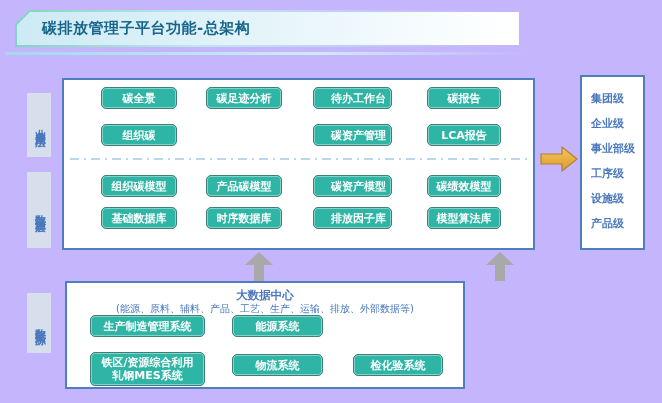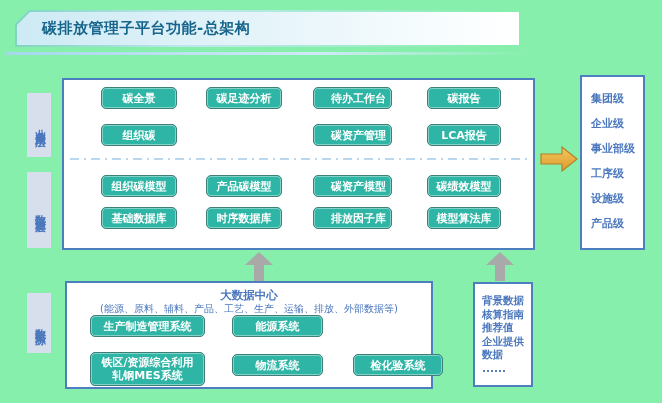--- a/index.html
+++ b/index.html
@@ -1,18 +1,18 @@
 <!DOCTYPE html>
 <html><head>
 <meta charset="utf-8">
 <style>
   * { margin:0; padding:0; box-sizing:border-box; }
   body { background:#ffffff; }
   .stage {
-    position:relative; width:662px; height:403px; background:#86efac; overflow:hidden;
+    position:relative; width:662px; height:403px; background:#c4b5fd; overflow:hidden;
     font-family:"DejaVu Sans","Liberation Sans",sans-serif;
   }
   
   .banner { position:absolute; left:15px; top:10px; width:506px; height:37px; }
   .banner-border {
     position:absolute; inset:0;
     clip-path:polygon(0 14px, 14px 0, 100% 0, 100% 100%, 0 100%);
     background:linear-gradient(90deg,#7fd5c0 0%, #bfe7ee 35%, rgba(255,255,255,0) 95%);
   }
   .banner-fill {
@@ -35,21 +35,21 @@
     writing-mode:vertical-rl; text-orientation:upright; letter-spacing:2px;
     display:flex; align-items:center; justify-content:center;
   }
   #label-business { top:93px; height:64px; }
   #label-computing { top:172px; height:76px; }
   #label-source { top:293px; height:60px; }
   
   .frame { position:absolute; border:2px solid #4d7ec0; background:#ffffff; }
   #main-box { left:62px; top:78px; width:473px; height:172px; }
   #levels-box { left:580px; top:75px; width:65px; height:175px; padding:9px 0 0 9px; }
-  #datacenter-box { left:65px; top:281px; width:368px; height:108px; }
+  #datacenter-box { left:65px; top:281px; width:400px; height:108px; }
   #background-box { left:473px; top:282px; width:60px; height:105px; padding:10px 0 0 7px; }
   
   .chip {
     position:absolute; height:22px; background:#2eb5a5; border:1px solid #3f7f78;
     border-radius:5px; color:#ffffff; font-weight:bold; font-size:11px;
     display:flex; align-items:center; justify-content:center; text-align:center;
     box-shadow:inset 0 0 0 1px rgba(255,255,255,.4);
   }
   .chip.multiline { white-space:pre-line; line-height:13px; height:34px; }
   
@@ -149,22 +149,14 @@
 
     <div class="chip dc-c1 dc-r1">生产制造管理系统</div>
     <div class="chip dc-c2 dc-r1">能源系统</div>
 
     <div class="chip multiline dc-c1 dc-r2">铁区/资源综合利用
 轧钢MES系统</div>
     <div class="chip dc-c2 dc-r2s">物流系统</div>
     <div class="chip dc-c3 dc-r2s">检化验系统</div>
   </div>
 
-  <div class="frame" id="background-box">
-    <div class="bg-line">背景数据</div>
-    <div class="bg-line">核算指南</div>
-    <div class="bg-line">推荐值</div>
-    <div class="bg-line">企业提供</div>
-    <div class="bg-line">数据</div>
-    <div class="bg-line">......</div>
-  </div>
 
 </div>
 
 </body></html>

